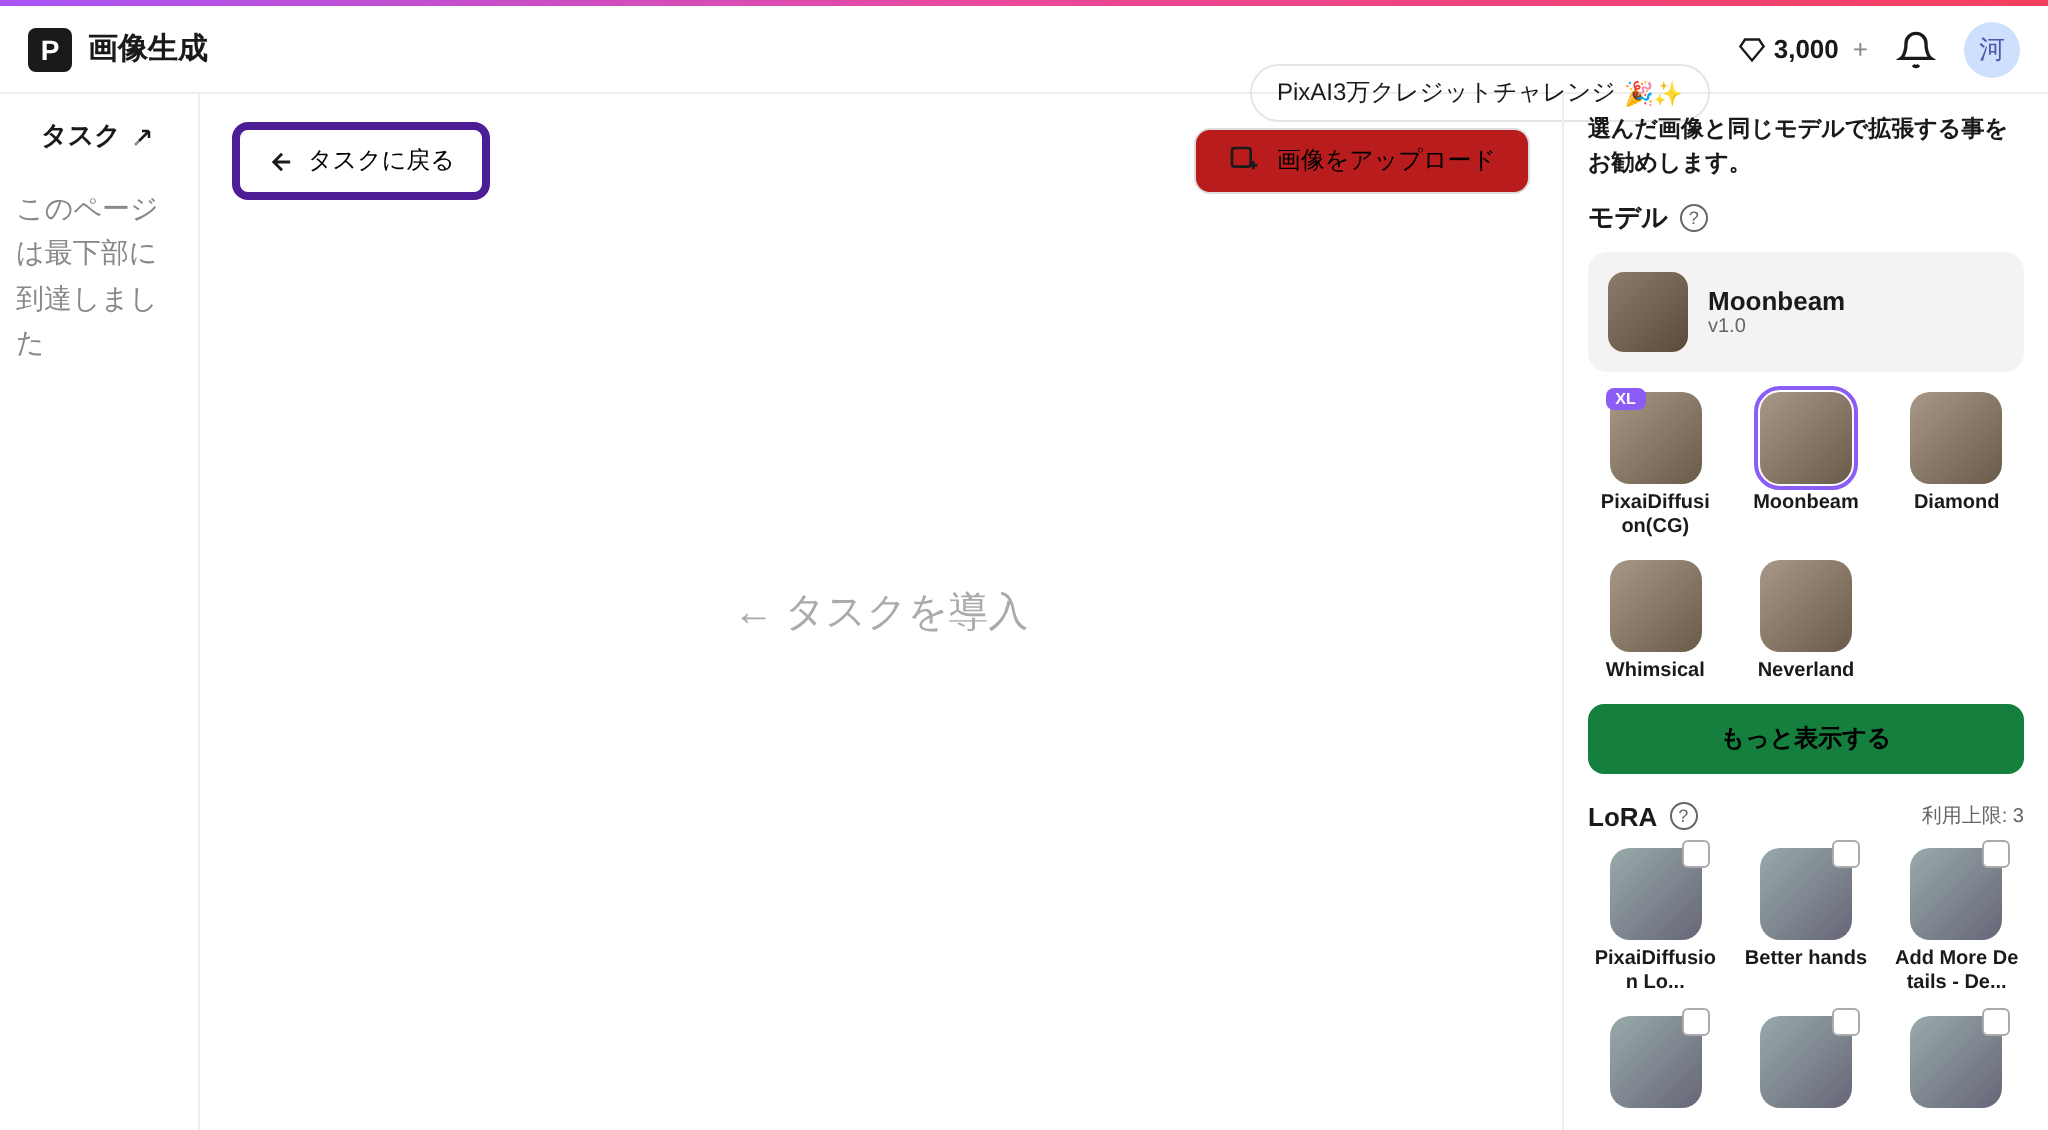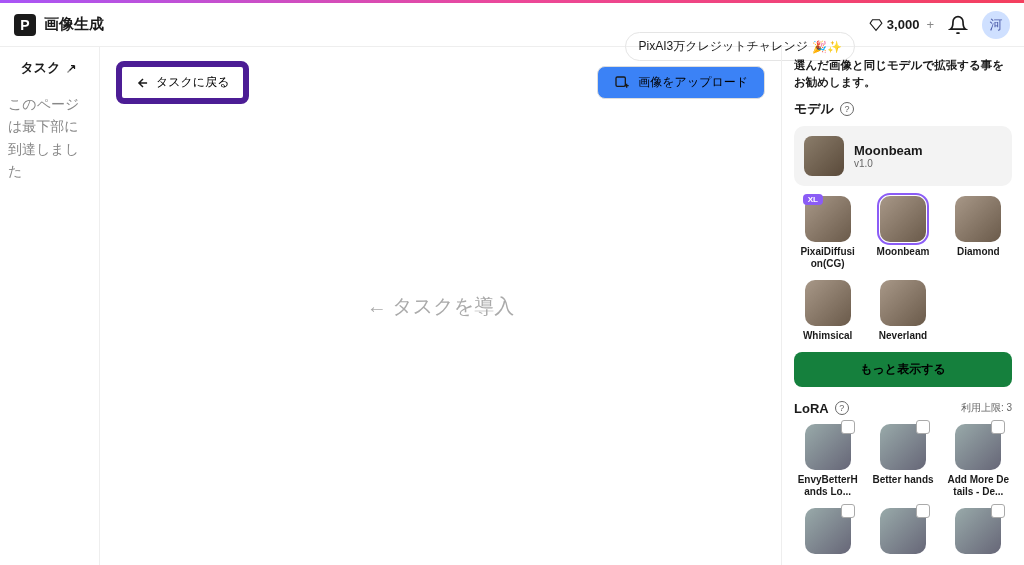--- a/index.html
+++ b/index.html
@@ -18,22 +18,22 @@
 
 .layout { display: flex; height: calc(100vh - 47px); }
 .left-pane { width: 100px; border-right: 1px solid #eee; padding: 12px 8px; text-align: left; }
 .left-title-row { display: flex; align-items: center; justify-content: center; gap: 6px; margin-bottom: 16px; }
 .left-title { font-size: 13px; font-weight: 600; }
 .expand-icon { width: 12px; height: 12px; cursor: pointer; }
 .left-msg { font-size: 14px; color: #888; line-height: 1.6; }
 
 .center-pane { flex: 1; border-right: 1px solid #eee; position: relative; padding: 14px 16px; }
 .center-top { display: flex; justify-content: space-between; align-items: center; }
-.back-btn { display: flex; align-items: center; gap: 6px; padding: 7px 14px; border: 6px solid #4c1d95; border-radius: 8px; font-size: 12px; cursor: pointer; background: #fff; }
-.upload-btn { display: flex; align-items: flex-end; gap: 8px; padding: 7px 16px; border: 1px solid #ddd; border-radius: 8px; font-size: 12px; cursor: pointer; background: #3b82f6; }
+.back-btn { display: flex; align-items: center; gap: 6px; padding: 7px 14px; border: 4px solid #4c1d95; border-radius: 8px; font-size: 12px; cursor: pointer; background: #fff; }
+.upload-btn { display: flex; align-items: flex-start; gap: 8px; padding: 7px 16px; border: 1px solid #ddd; border-radius: 8px; font-size: 12px; cursor: pointer; background: #b91c1c; }
 .center-hint { position: absolute; top: 50%; left: 50%; transform: translate(-50%, -50%); font-size: 20px; color: #aaa; font-weight: 500; }
 
 .right-pane { width: 242px; padding: 10px 12px 14px; overflow-y: auto; }
 .right-note { font-size: 11.5px; font-weight: 600; line-height: 1.5; margin-bottom: 8px; }
 .section-title-row { display: flex; align-items: center; gap: 6px; margin-bottom: 8px; }
 .section-title { font-size: 13px; font-weight: 700; }
 .help-icon { width: 14px; height: 14px; border: 1.2px solid #666; border-radius: 50%; display: flex; align-items: center; justify-content: center; font-size: 9px; color: #666; cursor: pointer; }
 
 .model-card { display: flex; align-items: center; gap: 10px; background: #f3f3f3; border-radius: 10px; padding: 10px; margin-bottom: 10px; cursor: pointer; }
 .model-card-thumb { width: 40px; height: 40px; border-radius: 8px; background: linear-gradient(135deg, #8b7d6b, #5a4a3a); }
@@ -172,21 +172,21 @@
         <span class="help-icon">?</span>
       </div>
       <span class="lora-limit">利用上限: 3</span>
     </div>
 
     <div class="lora-grid">
       <div class="lora-item">
         <div class="lora-thumb">
             <span class="lora-check"></span>
           </div>
-        <span class="lora-label multi">EnvyBetterHands Lo...</span>
+        <span class="lora-label multi">PixaiDiffusion Lo...</span>
       </div>
       <div class="lora-item">
         <div class="lora-thumb">
             <span class="lora-check"></span>
           </div>
         <span class="lora-label multi">Better hands</span>
       </div>
       <div class="lora-item">
         <div class="lora-thumb">
             <span class="lora-check"></span>

